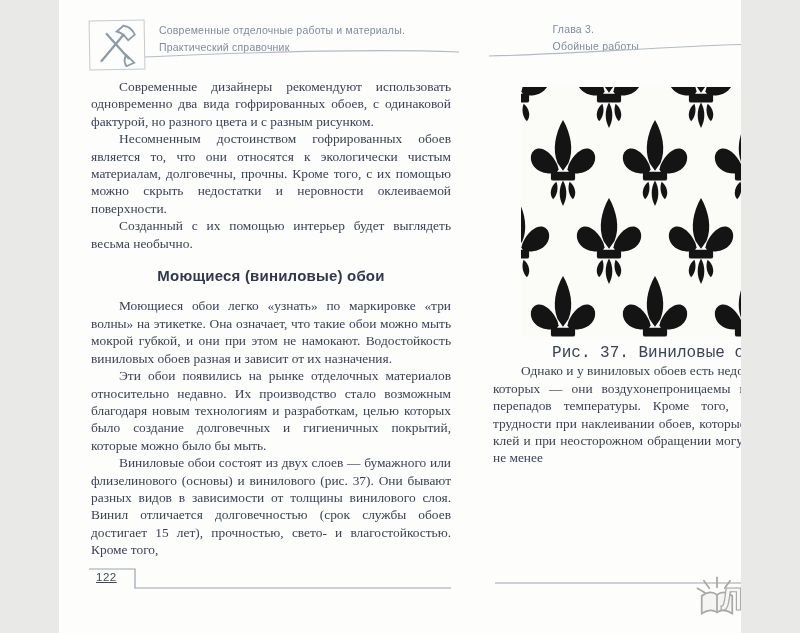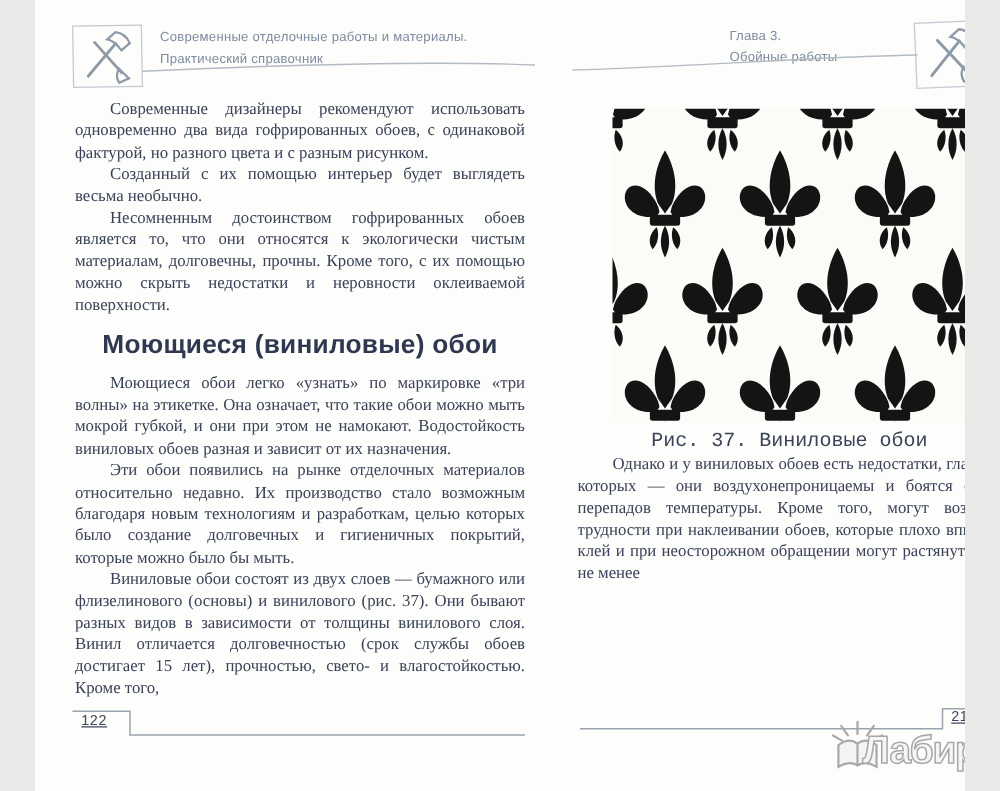--- a/index.html
+++ b/index.html
@@ -1,17 +1,17 @@
 <!DOCTYPE html>
 <html><head>
 <meta charset="utf-8">
 <style>
   html,body{margin:0;padding:0;background:#e9e9e7;}
   #page{
-    position:relative; width:744px; height:633px; margin:0 auto;
+    position:relative; width:682px; height:633px; margin:0 auto;
     background:#fdfdfb; overflow:hidden;
     font-family:"Liberation Serif", serif; color:#3a4258;
   }
   
   .icon-box{
     position:absolute; background:#fdfdfb;
     border:1.5px solid #c3cad1; box-sizing:border-box;
   }
   .icon-box svg{width:100%;height:100%;}
   #icon-left{left:30px; top:20px; width:56px; height:50px; transform:rotate(-1deg);}
@@ -27,21 +27,21 @@
   
   .col{position:absolute; top:78px; width:360px; height:500px; overflow:hidden;
        font-size:13.4px; line-height:17.4px; text-align:justify;}
   #col-left{left:32px;}
   #col-right{left:434px; width:358px;}
   .col p{margin:0; text-indent:28px;}
   .col p.noindent{text-indent:0;}
   .col h2{
     margin:15px 0 13px 0; text-align:center; text-indent:0;
     font-family:"Liberation Sans", sans-serif; font-weight:bold;
-    font-size:21px; color:#2f3850; letter-spacing:.2px;
+    font-size:15px; color:#2f3850; letter-spacing:.2px;
   }
   .ital{}
   
   #figure-box{
     position:relative; width:283px; height:250px; margin:9px 0 0 28px;
     background:#fbfbf8; overflow:hidden;
   }
   .fleur{position:absolute; width:72px; height:88px; fill:#141414;}
   #figure-caption{
     width:283px; margin:8px 0 0 28px; text-align:center; text-indent:0;
@@ -118,22 +118,22 @@
     <svg viewBox="0 0 48 42">
         <use href="#tools"></use>
       </svg>
   </div>
   <svg class="swoosh" style="left:428px;top:36px;" width="280" height="26" viewBox="0 0 280 26">
     <path d="M2 20 C90 18 200 9 278 8"></path>
   </svg>
 
   <div id="col-left" class="col">
     <p>Современные дизайнеры рекомендуют использовать одновременно два вида гофрированных обоев, с одинаковой фактурой, но разного цвета и с разным рисунком.</p>
+    <p>Несомненным достоинством гофрированных обоев является то, что они относятся к экологически чистым материалам, долговечны, прочны. Кроме того, с их помощью можно скрыть недостатки и неровности оклеиваемой поверхности.</p>
     <p>Созданный с их помощью интерьер будет выглядеть весьма необычно.</p>
-    <p>Несомненным достоинством гофрированных обоев является то, что они относятся к экологически чистым материалам, долговечны, прочны. Кроме того, с их помощью можно скрыть недостатки и неровности оклеиваемой поверхности.</p>
     <h2>Моющиеся (виниловые) обои</h2>
     <p>Моющиеся обои легко «узнать» по маркировке «три волны» на этикетке. Она означает, что такие обои можно мыть мокрой губкой, и они при этом не намокают. Водостойкость виниловых обоев разная и зависит от их назначения.</p>
     <p>Эти обои появились на рынке отделочных материалов относительно недавно. Их производство стало возможным благодаря новым технологиям и разработкам, целью которых было создание долговечных и гигиеничных покрытий, которые можно было бы мыть.</p>
     <p><span>Виниловые обои состоят из двух слоев — бумажного или флизелинового (основы) и винилового </span><span class="ital">(рис. 37)</span><span>. Они бывают разных видов в зависимости от толщины винилового слоя. Винил отличается долговечностью (срок службы обоев достигает 15 лет), прочностью, свето- и влагостойкостью. Кроме того,</span></p>
   </div>
 
   <div id="col-right" class="col">
     <div id="figure-box">
         <svg viewBox="0 0 64 80" class="fleur" style="left: -40px; top: -46px;">
           <use href="#fleur-motif"></use>

